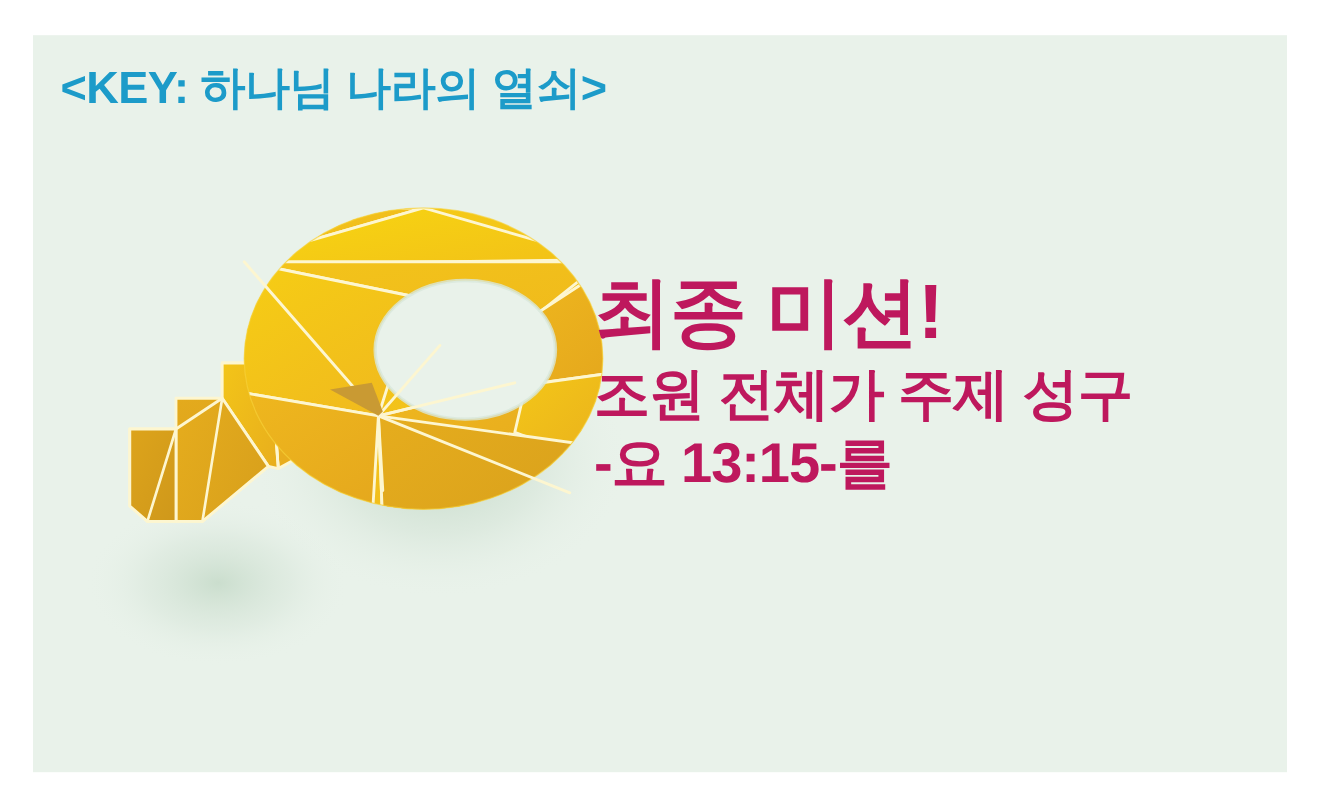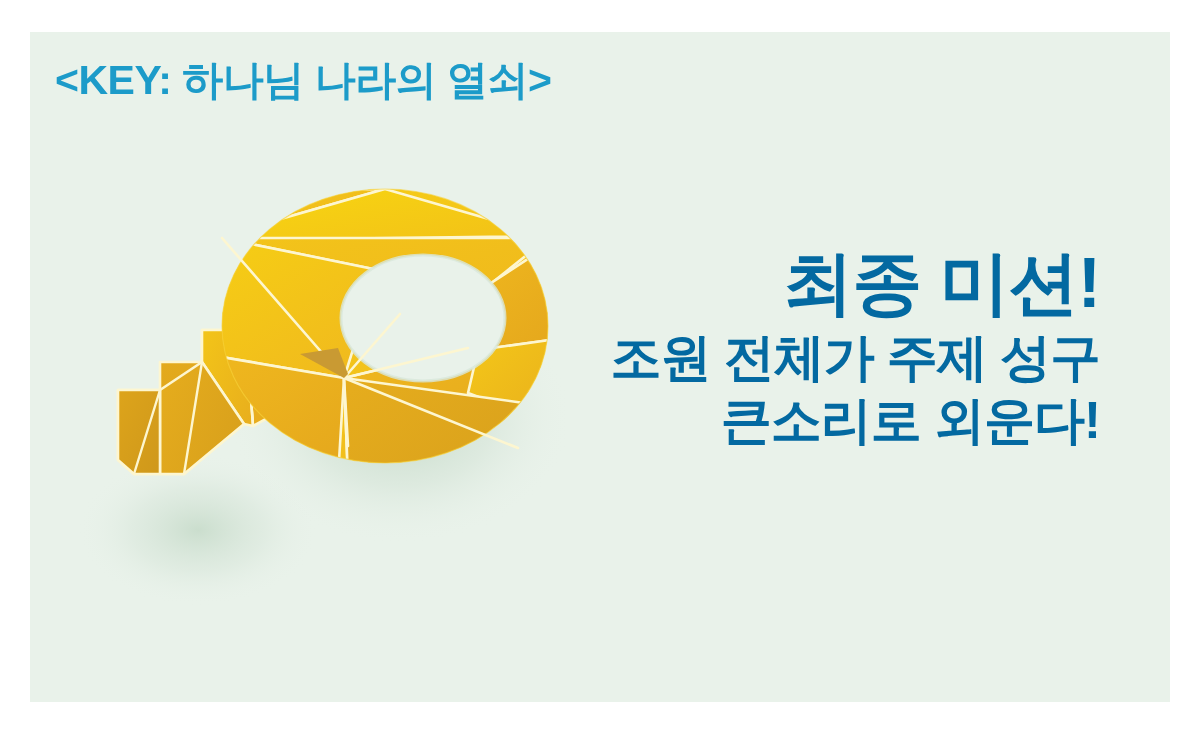--- a/index.html
+++ b/index.html
@@ -57,22 +57,22 @@
     width: 100%;
     height: 100%;
   }
 
   
   #mission {
     position: absolute;
     left: 540px;
     top: 248px;
     width: 560px;
-    text-align: right;
-    color: #0369a1;
+    text-align: left;
+    color: #be185d;
     font-weight: bold;
     line-height: 1.0;
   }
   #mission .ln {
     display: block;
     white-space: nowrap;
     letter-spacing: -1px;
   }
   #mission .big {
     font-size: 70px;
@@ -207,16 +207,16 @@
         <path d="M 296,200 L 300,268"></path>
       </g>
 
       <path d="M 290,170 L 300,196 L 296,200 L 252,176 Z" fill="#c99a33"></path>
     </svg>
   </div>
 
   <div id="mission">
     <span class="ln big">최종 미션!</span>
     <span class="ln sub">조원 전체가 주제 성구</span>
-    <span class="ln sub last">큰소리로 외운다!</span>
+    <span class="ln sub">-요 13:15-를</span>
   </div>
 
 </div>
 
 </body></html>

